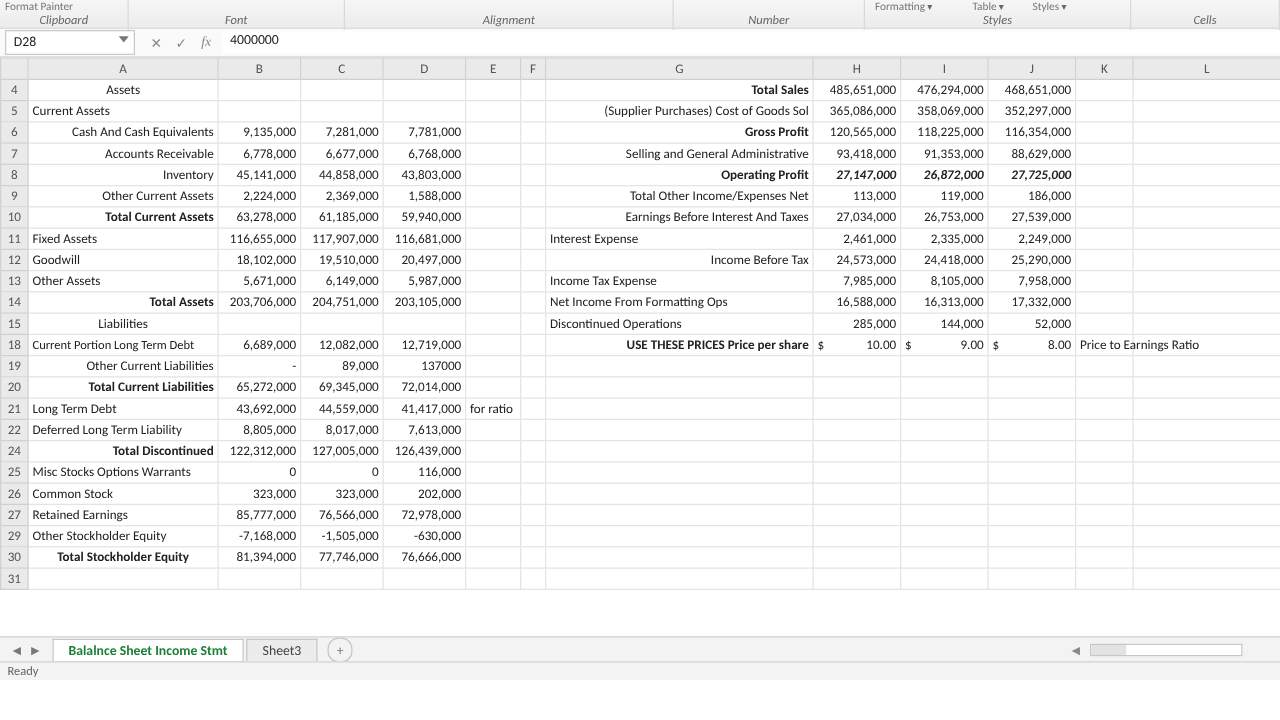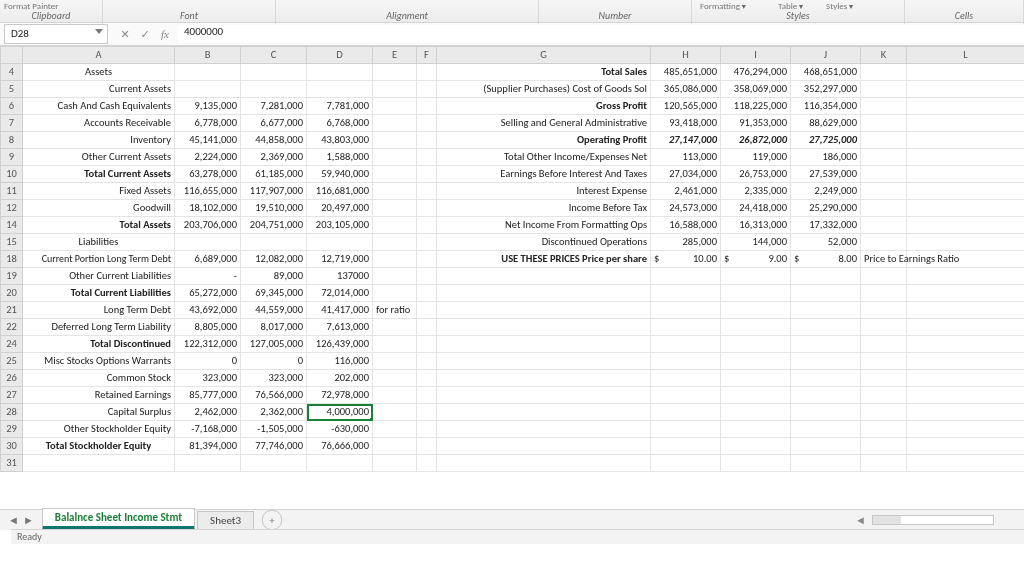--- a/index.html
+++ b/index.html
@@ -122,21 +122,21 @@
     height: 15px;
   }
   table.sheet .rh {
     background: #eaeaea;
     border-color:#d0d0d0;
     color:#555;
     text-align:center;
     width: 22px;
   }
   .txt-r { text-align: right; }
-  .txt-l { text-align: right; }
+  .txt-l { text-align: left; }
   .txt-c { text-align: center; }
   .bold { font-weight: bold; }
   .ital { font-style: italic; }
   .bt { border-top: 1.2px solid #888 !important; }
 
   
   .sel {
     outline: 2px solid #1a7f37;
     outline-offset: -2px;
     position: relative;
@@ -166,40 +166,40 @@
     border:1px solid #c7c7c7;
     border-bottom:none;
     background:#ececec;
     margin-right:2px;
     color:#444;
   }
   .tabstrip .tab.active {
     background:#fff;
     color:#1a7f37;
     font-weight:bold;
-    border-bottom:6px solid #0f766e;
+    border-bottom:1px solid #0f766e;
   }
   .tabstrip .addtab {
     width:18px;height:18px;border:1px solid #c7c7c7;border-radius:9px;
     display:flex;align-items:center;justify-content:center;color:#777;margin-left:6px;
   }
   .tabstrip .scroll-mini {
     margin-left:auto; margin-right:30px; display:flex; align-items:center; gap:6px; color:#888;
   }
   .tabstrip .scroll-mini .bar {
     width:120px;height:8px;border:1px solid #c7c7c7;background:#fff;position:relative;
   }
   .tabstrip .scroll-mini .bar::before{
     content:"";position:absolute;left:0;top:0;bottom:0;width:28px;background:#e2e2e2;
   }
 
   .statusbar{
     position:absolute;bottom:0;left:0;right:0;height:14px;
     background:#f3f3f3;border-top:1px solid #d4d4d4;
-    font-size:10px;color:#666;padding:0 6px;line-height:14px;margin-left:11px;
+    font-size:10px;color:#666;padding:0 6px;line-height:14px;
   }
 
   .spill { overflow: visible !important; position: relative; }
   .spill span.abs {
     position: absolute; left: 3px; top: 0; white-space: nowrap; background: inherit; z-index: 1;
   }
 
   
   col.rh { width:22px; }
   col.cA { width:152px; }
@@ -429,20 +429,35 @@
       <td></td>
           <td></td>
       <td class="txt-r bt">Income Before Tax</td>
       <td class="txt-r bt">24,573,000</td>
       <td class="txt-r bt">24,418,000</td>
       <td class="txt-r bt">25,290,000</td>
       <td></td>
           <td></td>
     </tr>
 
+    <tr>
+      <td class="rh">13</td>
+      <td class="txt-l">Other Assets</td>
+      <td class="txt-r">5,671,000</td>
+      <td class="txt-r">6,149,000</td>
+      <td class="txt-r">5,987,000</td>
+      <td></td>
+          <td></td>
+      <td class="txt-l">Income Tax Expense</td>
+      <td class="txt-r">7,985,000</td>
+      <td class="txt-r">8,105,000</td>
+      <td class="txt-r">7,958,000</td>
+      <td></td>
+          <td></td>
+    </tr>
 
     <tr>
       <td class="rh">14</td>
       <td class="txt-r bold">Total Assets</td>
       <td class="txt-r bt">203,706,000</td>
       <td class="txt-r bt">204,751,000</td>
       <td class="txt-r bt">203,105,000</td>
       <td></td>
           <td></td>
       <td class="txt-l">Net Income From Formatting Ops</td>
@@ -613,35 +628,20 @@
       <td></td>
           <td></td>
           <td></td>
           <td></td>
           <td></td>
           <td></td>
           <td></td>
           <td></td>
     </tr>
 
-    <tr>
-      <td class="rh">28</td>
-      <td class="txt-l">Capital Surplus</td>
-      <td class="txt-r">2,462,000</td>
-      <td class="txt-r">2,362,000</td>
-      <td class="txt-r sel">4,000,000</td>
-      <td></td>
-          <td></td>
-          <td></td>
-          <td></td>
-          <td></td>
-          <td></td>
-          <td></td>
-          <td></td>
-    </tr>
 
     <tr>
       <td class="rh">29</td>
       <td class="txt-l">Other Stockholder Equity</td>
       <td class="txt-r">-7,168,000</td>
       <td class="txt-r">-1,505,000</td>
       <td class="txt-r">-630,000</td>
       <td></td>
           <td></td>
           <td></td>

